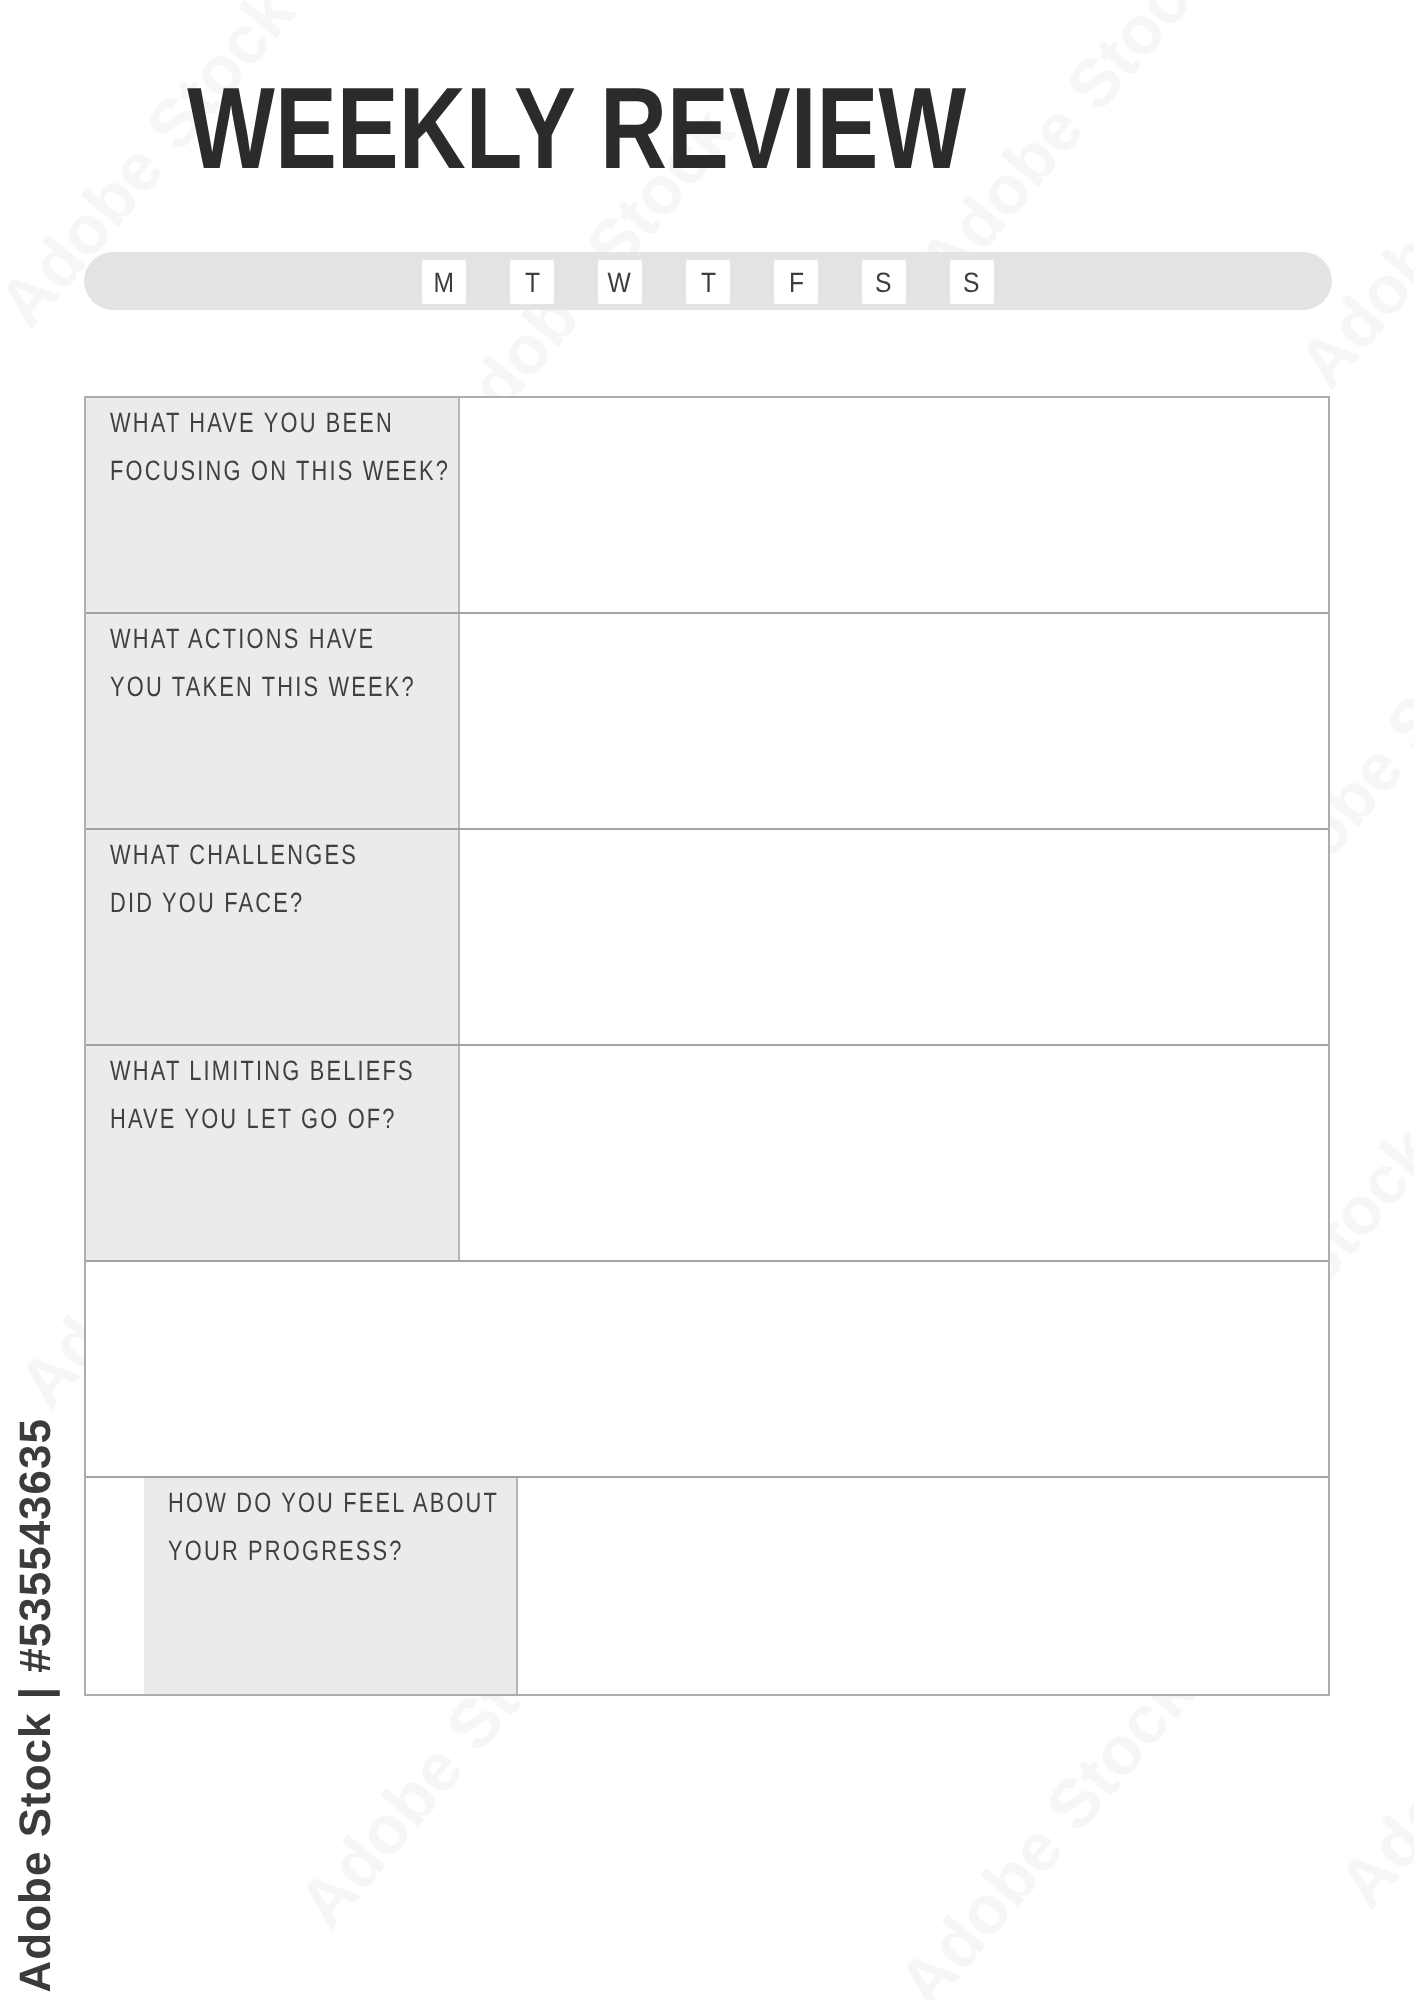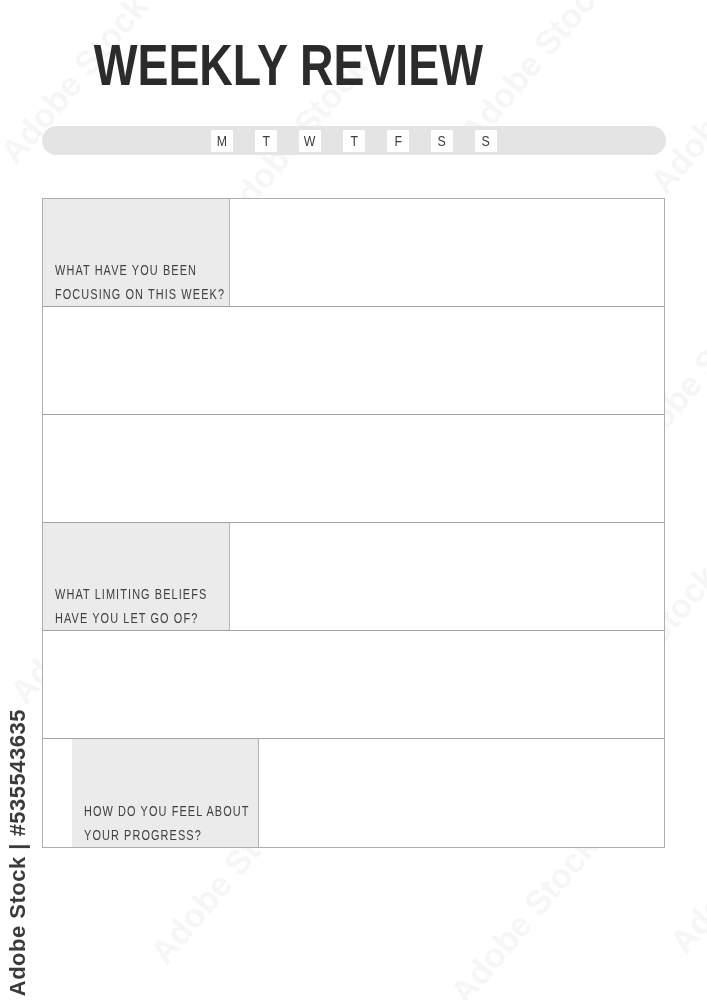--- a/index.html
+++ b/index.html
@@ -103,21 +103,21 @@
     height: 108px;
     border-bottom: 1px solid #a2a2a2;
   }
   .t-row:last-child { border-bottom: none; margin-left: 29px; }
   .q-cell {
     width: 187px;
     flex: 0 0 187px;
     background: #ebebeb;
     border-right: 1px solid #b5b5b5;
     display: flex;
-    align-items: flex-end;
+    align-items: flex-start;
     padding-left: 12px;
   }
   .q-text {
     font-size: 14px;
     line-height: 24px;
     letter-spacing: 1.4px;
     color: #404040;
     white-space: pre;
     transform: scaleX(0.78);
     transform-origin: left center;
@@ -196,25 +196,33 @@
 
     <div class="t-row">
       <div class="q-cell">
         <div class="q-text">WHAT HAVE YOU BEEN
 FOCUSING ON THIS WEEK?</div>
       </div>
       <div class="a-cell"></div>
     </div>
 
     <div class="t-row">
-      <div class="a-cell"></div>
-    </div>
-
-
-    <div class="t-row">
+      <div class="q-cell">
+        <div class="q-text">WHAT ACTIONS HAVE
+YOU TAKEN THIS WEEK?</div>
+      </div>
+      <div class="a-cell"></div>
+    </div>
+
+
+    <div class="t-row">
+      <div class="q-cell">
+        <div class="q-text">WHAT CHALLENGES
+DID YOU FACE?</div>
+      </div>
       <div class="a-cell"></div>
     </div>
 
     <div class="t-row">
       <div class="q-cell">
         <div class="q-text">WHAT LIMITING BELIEFS
 HAVE YOU LET GO OF?</div>
       </div>
       <div class="a-cell"></div>
     </div>

